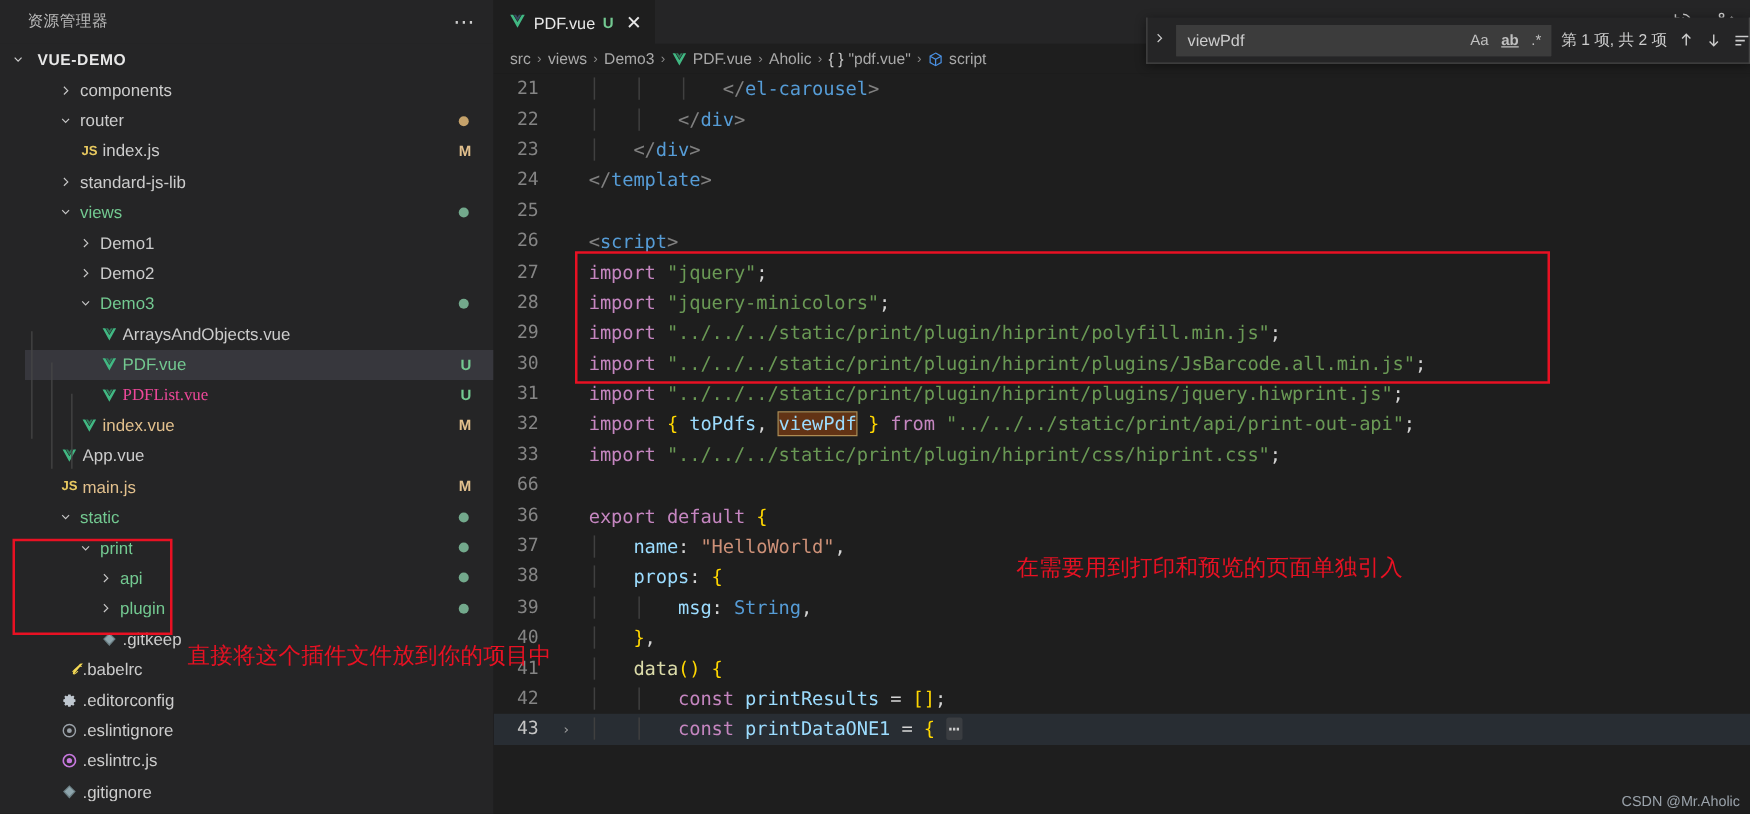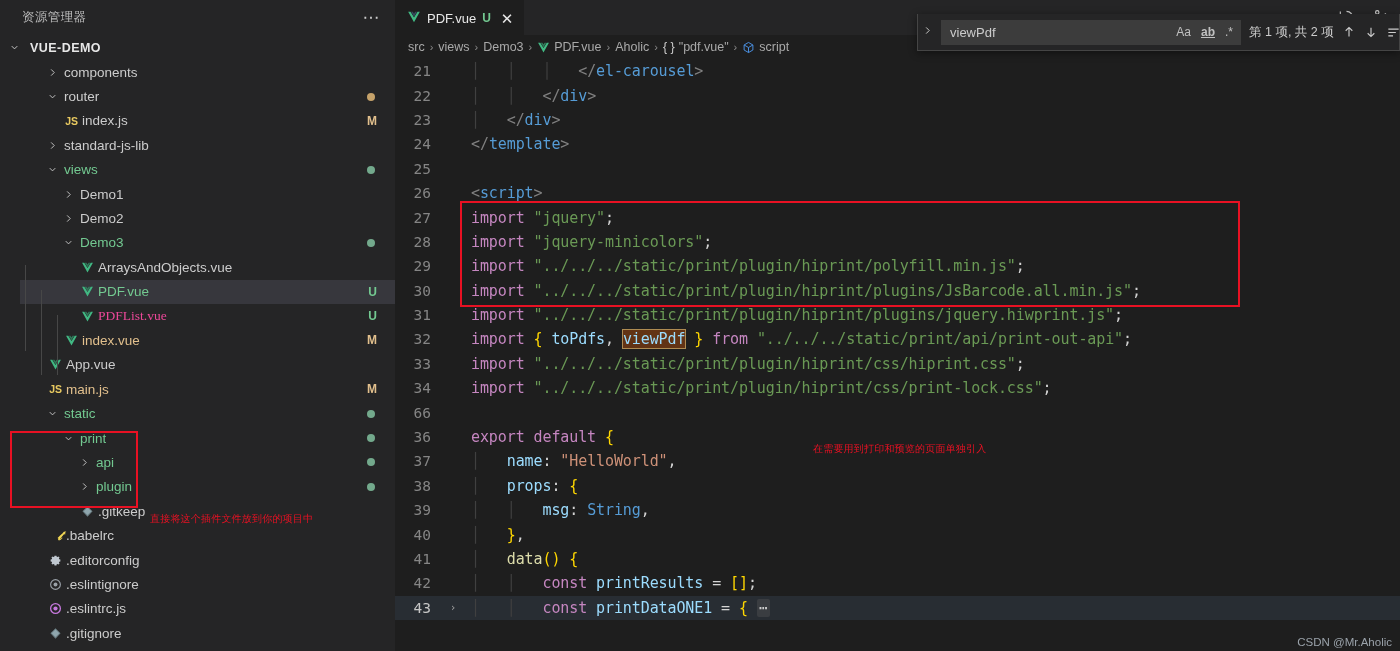--- a/index.html
+++ b/index.html
@@ -128,21 +128,21 @@
   .find-input .fval { flex:1 1 auto; color:#cccccc; font-size:13px; font-family:"Liberation Sans",sans-serif; }
   .fopt { color:#cccccc; font-size:12px; padding:1px 3px; cursor:pointer; opacity:.92; }
   .fopt.b { font-weight:bold; }
   .find-count { color:#cccccc; font-size:12.5px; white-space:nowrap; }
   .find-btn { color:#cccccc; font-size:14px; cursor:pointer; display:flex; align-items:center; }
 
   
   .anno-box { position:absolute; border:2px solid #e81123; pointer-events:none; z-index:30; }
   .anno-text {
     position:absolute; color:#e81123; font-family:"DejaVu Sans","Liberation Sans",sans-serif;
-    font-size:10px; font-weight:500; white-space:nowrap; z-index:31; letter-spacing:.2px;
+    font-size:18px; font-weight:500; white-space:nowrap; z-index:31; letter-spacing:.2px;
   }
   .watermark {
     position:absolute; right:8px; bottom:3px; color:#9aa2aa; font-size:11.5px;
     z-index:50; font-family:"Liberation Sans",sans-serif;
   }
 </style>
 </head>
 <body>
 
 <div class="app">
@@ -487,21 +487,20 @@
           <div class="cline"><span class="gutter">24</span><span class="fold"></span><span class="ctext"><span class="t-brk">&lt;/</span><span class="t-tag">template</span><span class="t-brk">&gt;</span></span></div>
           <div class="cline"><span class="gutter">25</span><span class="fold"></span><span class="ctext"></span></div>
           <div class="cline"><span class="gutter">26</span><span class="fold"></span><span class="ctext"><span class="t-brk">&lt;</span><span class="t-tag">script</span><span class="t-brk">&gt;</span></span></div>
           <div class="cline"><span class="gutter">27</span><span class="fold"></span><span class="ctext"><span class="t-kw">import</span><span class="">&nbsp;</span><span class="t-strg">"jquery"</span><span class="t-punc">;</span></span></div>
           <div class="cline"><span class="gutter">28</span><span class="fold"></span><span class="ctext"><span class="t-kw">import</span><span class="">&nbsp;</span><span class="t-strg">"jquery-minicolors"</span><span class="t-punc">;</span></span></div>
           <div class="cline"><span class="gutter">29</span><span class="fold"></span><span class="ctext"><span class="t-kw">import</span><span class="">&nbsp;</span><span class="t-strg">"../../../static/print/plugin/hiprint/polyfill.min.js"</span><span class="t-punc">;</span></span></div>
           <div class="cline"><span class="gutter">30</span><span class="fold"></span><span class="ctext"><span class="t-kw">import</span><span class="">&nbsp;</span><span class="t-strg">"../../../static/print/plugin/hiprint/plugins/JsBarcode.all.min.js"</span><span class="t-punc">;</span></span></div>
           <div class="cline"><span class="gutter">31</span><span class="fold"></span><span class="ctext"><span class="t-kw">import</span><span class="">&nbsp;</span><span class="t-strg">"../../../static/print/plugin/hiprint/plugins/jquery.hiwprint.js"</span><span class="t-punc">;</span></span></div>
           <div class="cline"><span class="gutter">32</span><span class="fold"></span><span class="ctext"><span class="t-kw">import</span><span class="">&nbsp;</span><span class="t-curly">{</span><span class="">&nbsp;</span><span class="t-var">toPdfs</span><span class="t-punc">,</span><span class="">&nbsp;</span><span class="t-var hit">viewPdf</span><span class="">&nbsp;</span><span class="t-curly">}</span><span class="">&nbsp;</span><span class="t-kw">from</span><span class="">&nbsp;</span><span class="t-strg">"../../../static/print/api/print-out-api"</span><span class="t-punc">;</span></span></div>
           <div class="cline"><span class="gutter">33</span><span class="fold"></span><span class="ctext"><span class="t-kw">import</span><span class="">&nbsp;</span><span class="t-strg">"../../../static/print/plugin/hiprint/css/hiprint.css"</span><span class="t-punc">;</span></span></div>
-          <div class="cline"><span class="gutter">34</span><span class="fold"></span><span class="ctext"><span class="t-kw">import</span><span class="">&nbsp;</span><span class="t-strg">"../../../static/print/plugin/hiprint/css/print-lock.css"</span><span class="t-punc">;</span></span></div>
           <div class="cline"><span class="gutter">66</span><span class="fold"></span><span class="ctext"></span></div>
           <div class="cline"><span class="gutter">36</span><span class="fold"></span><span class="ctext"><span class="t-kw">export</span><span class="">&nbsp;</span><span class="t-kw">default</span><span class="">&nbsp;</span><span class="t-curly">{</span></span></div>
           <div class="cline"><span class="gutter">37</span><span class="fold"></span><span class="ctext"><span class="ind-guide">│</span>&nbsp;&nbsp;&nbsp;<span class="t-prop">name</span><span class="t-punc">:</span><span class="">&nbsp;</span><span class="t-str">"HelloWorld"</span><span class="t-punc">,</span></span></div>
           <div class="cline"><span class="gutter">38</span><span class="fold"></span><span class="ctext"><span class="ind-guide">│</span>&nbsp;&nbsp;&nbsp;<span class="t-prop">props</span><span class="t-punc">:</span><span class="">&nbsp;</span><span class="t-curly">{</span></span></div>
           <div class="cline"><span class="gutter">39</span><span class="fold"></span><span class="ctext"><span class="ind-guide">│</span>&nbsp;&nbsp;&nbsp;<span class="ind-guide">│</span>&nbsp;&nbsp;&nbsp;<span class="t-prop">msg</span><span class="t-punc">:</span><span class="">&nbsp;</span><span class="t-const">String</span><span class="t-punc">,</span></span></div>
           <div class="cline"><span class="gutter">40</span><span class="fold"></span><span class="ctext"><span class="ind-guide">│</span>&nbsp;&nbsp;&nbsp;<span class="t-curly">}</span><span class="t-punc">,</span></span></div>
           <div class="cline"><span class="gutter">41</span><span class="fold"></span><span class="ctext"><span class="ind-guide">│</span>&nbsp;&nbsp;&nbsp;<span class="t-fn">data</span><span class="t-curly">()</span><span class="">&nbsp;</span><span class="t-curly">{</span></span></div>
           <div class="cline"><span class="gutter">42</span><span class="fold"></span><span class="ctext"><span class="ind-guide">│</span>&nbsp;&nbsp;&nbsp;<span class="ind-guide">│</span>&nbsp;&nbsp;&nbsp;<span class="t-kw">const</span><span class="">&nbsp;</span><span class="t-var">printResults</span><span class="">&nbsp;</span><span class="t-punc">=</span><span class="">&nbsp;</span><span class="t-curly">[]</span><span class="t-punc">;</span></span></div>
           <div class="cline hl"><span class="gutter">43</span><span class="fold">›</span><span class="ctext"><span class="ind-guide">│</span>&nbsp;&nbsp;&nbsp;<span class="ind-guide">│</span>&nbsp;&nbsp;&nbsp;<span class="t-kw">const</span><span class="">&nbsp;</span><span class="t-var">printDataONE1</span><span class="">&nbsp;</span><span class="t-punc">=</span><span class="">&nbsp;</span><span class="t-curly">{</span><span class="">&nbsp;</span><span class="ellipsis">⋯</span></span></div>
         </div>

